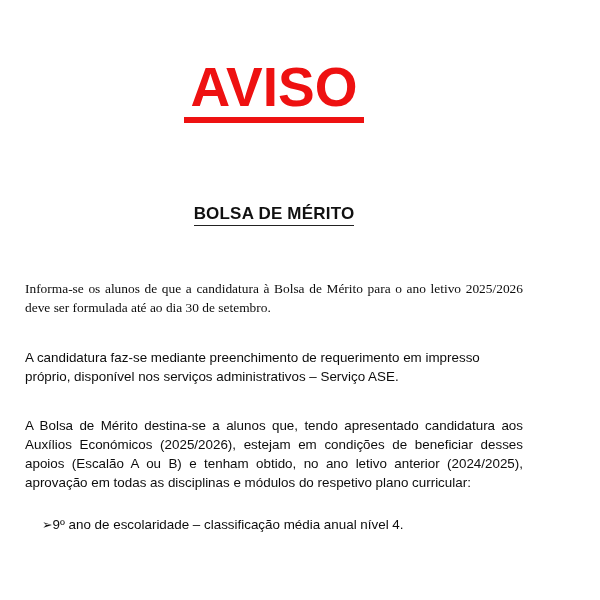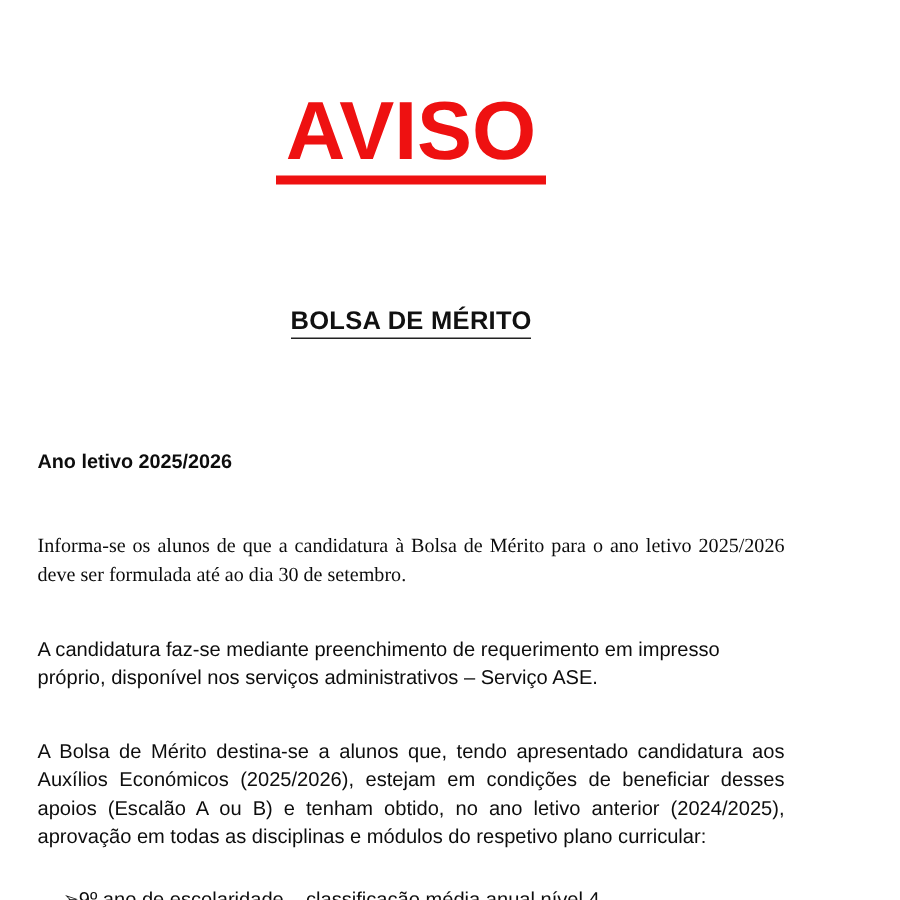--- a/index.html
+++ b/index.html
@@ -106,21 +106,20 @@
 <div class="page">
 
   <div class="doc-title-wrap">
     <h1 class="doc-title">AVISO</h1>
   </div>
 
   <div class="doc-subtitle-wrap">
     <h2 class="doc-subtitle">BOLSA DE MÉRITO</h2>
   </div>
 
-  <div class="school-year">Ano letivo 2025/2026</div>
 
   <p class="para p1">Informa-se os alunos de que a candidatura à Bolsa de Mérito para o ano letivo 2025/2026 deve ser formulada até ao dia 30 de setembro.</p>
 
   <p class="para p2">A candidatura faz-se mediante preenchimento de requerimento em impresso próprio, disponível nos serviços administrativos – Serviço ASE.</p>
 
   <p class="para p3">A Bolsa de Mérito destina-se a alunos que, tendo apresentado candidatura aos Auxílios Económicos (2025/2026), estejam em condições de beneficiar desses apoios (Escalão A ou B) e tenham obtido, no ano letivo anterior (2024/2025), aprovação em todas as disciplinas e módulos do respetivo plano curricular:</p>
 
   <ul class="bullet-list">
     <li class="bullet-item first">
       <span class="bullet-marker">➢</span>

